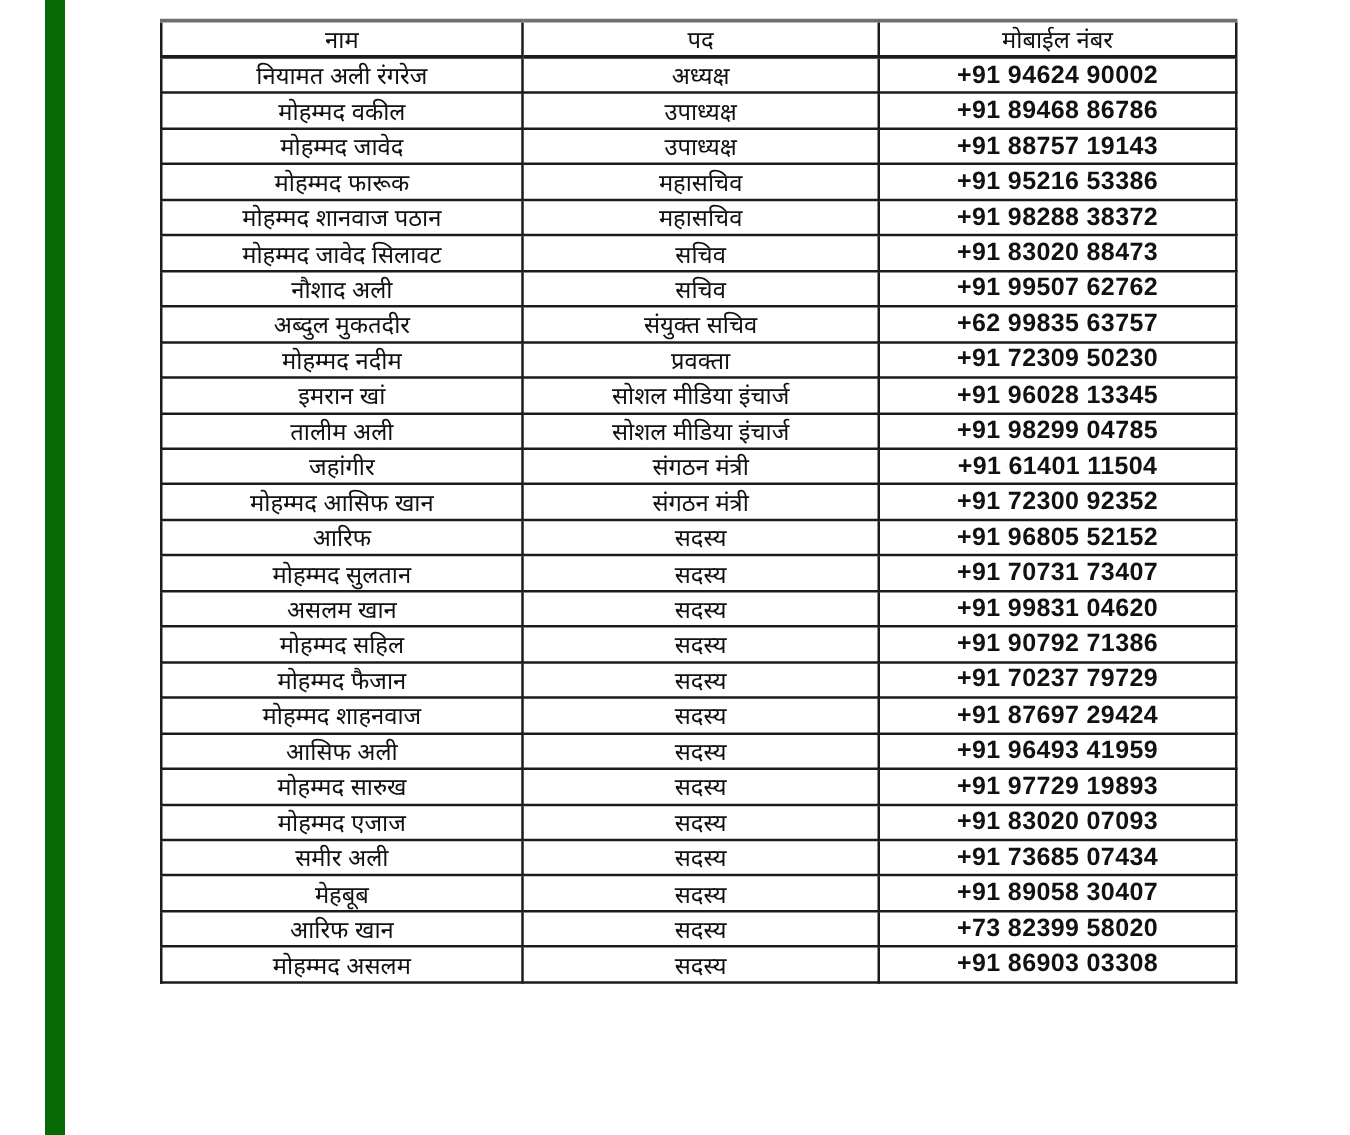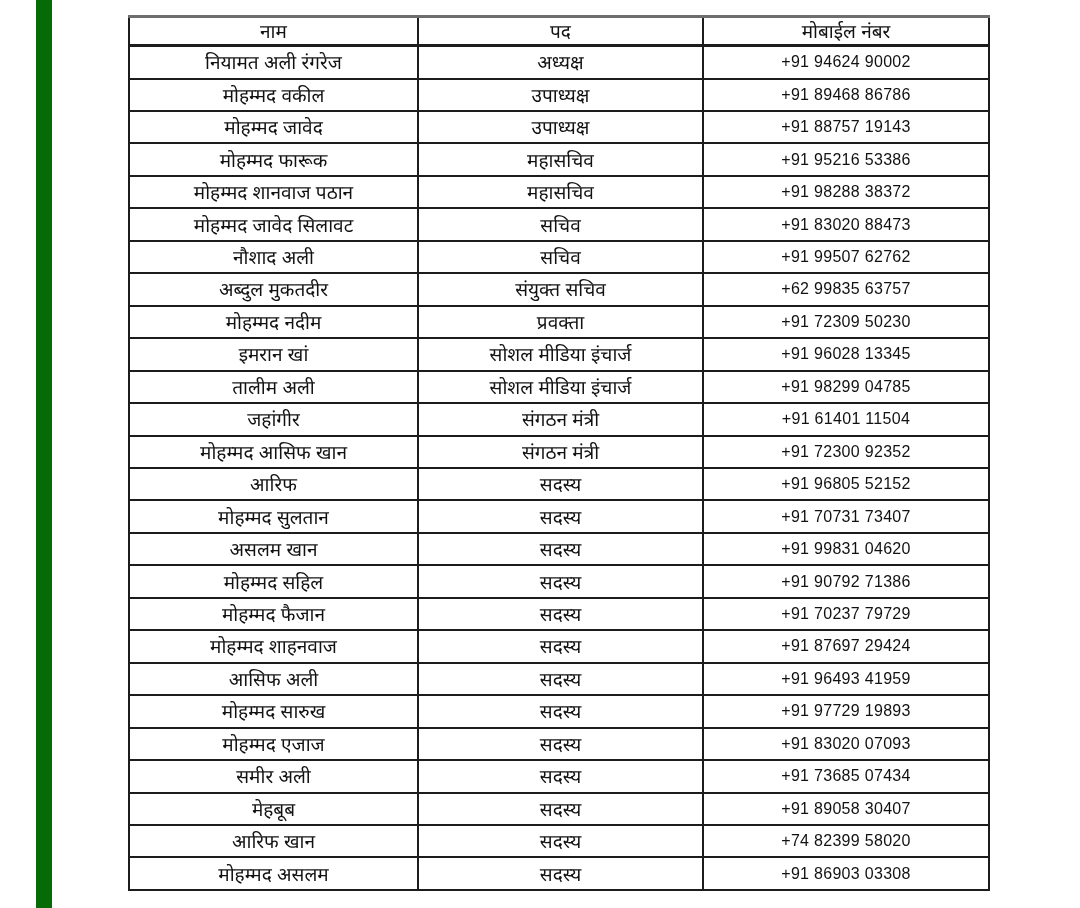--- a/index.html
+++ b/index.html
@@ -19,21 +19,21 @@
     top: 0;
     width: 16px;
     height: 908px;
     background: #066b06;
   }
   table.committee {
     position: absolute;
     left: 128px;
     top: 15px;
     width: 860px;
-    height: 876px;
+    height: 772px;
     border-collapse: collapse;
     table-layout: fixed;
     background: #ffffff;
   }
   col.c1 { width: 289px; }
   col.c2 { width: 285px; }
   col.c3 { width: 286px; }
   th, td {
     border: 2px solid #1c1c1c;
     text-align: center;
@@ -44,22 +44,22 @@
     overflow: hidden;
   }
   thead th {
     font-size: 19px;
     font-weight: 500;
     border-top: 3px solid #6e6e6e;
     border-bottom: 3px solid #1c1c1c;
   }
   td { font-size: 19px; font-weight: 400; }
   td.col-phone {
-    font-size: 16px;
-    font-weight: 400;
+    font-size: 20px;
+    font-weight: 700;
     letter-spacing: 0.3px;
     font-family: "Liberation Sans", sans-serif;
   }
 </style>
 </head>
 <body>
 
 <div class="accent-bar"></div>
 
 <table class="committee">
@@ -192,21 +192,21 @@
         <td class="col-phone">+91 73685 07434</td>
       </tr>
       <tr>
         <td class="col-name">मेहबूब</td>
         <td class="col-role">सदस्य</td>
         <td class="col-phone">+91 89058 30407</td>
       </tr>
       <tr>
         <td class="col-name">आरिफ खान</td>
         <td class="col-role">सदस्य</td>
-        <td class="col-phone">+74 82399 58020</td>
+        <td class="col-phone">+73 82399 58020</td>
       </tr>
       <tr>
         <td class="col-name">मोहम्मद असलम</td>
         <td class="col-role">सदस्य</td>
         <td class="col-phone">+91 86903 03308</td>
       </tr>
     </tbody>
 </table>
 
 </body></html>

